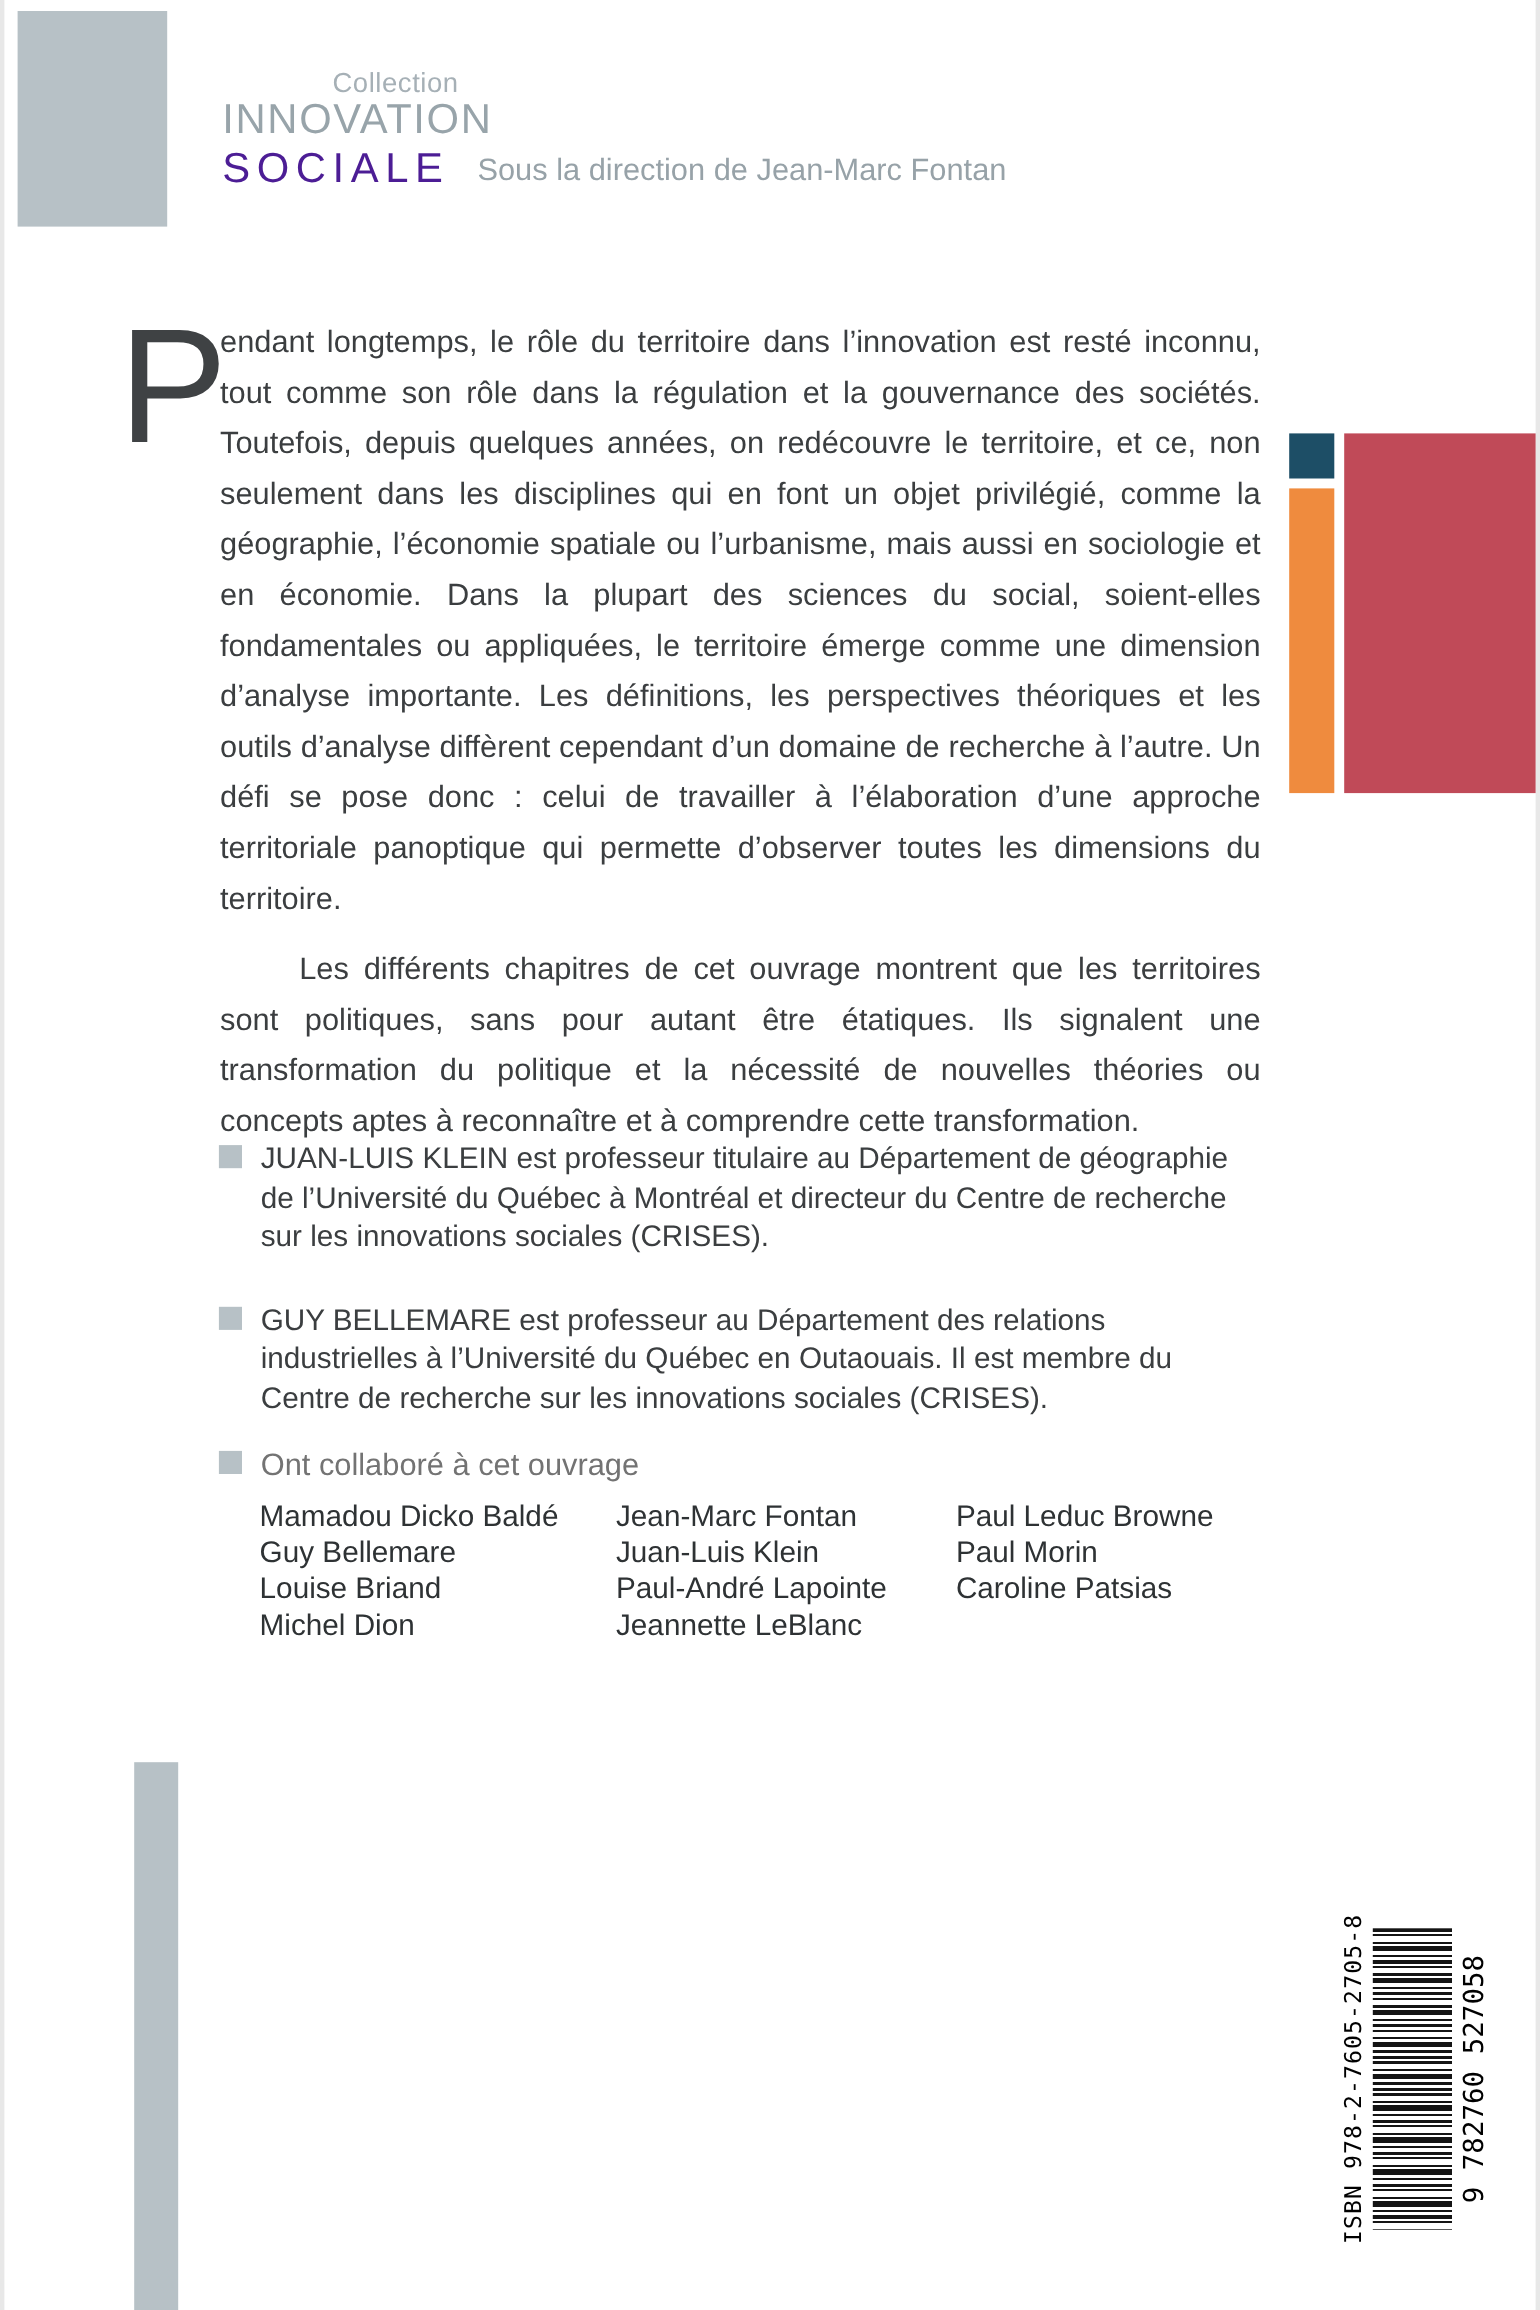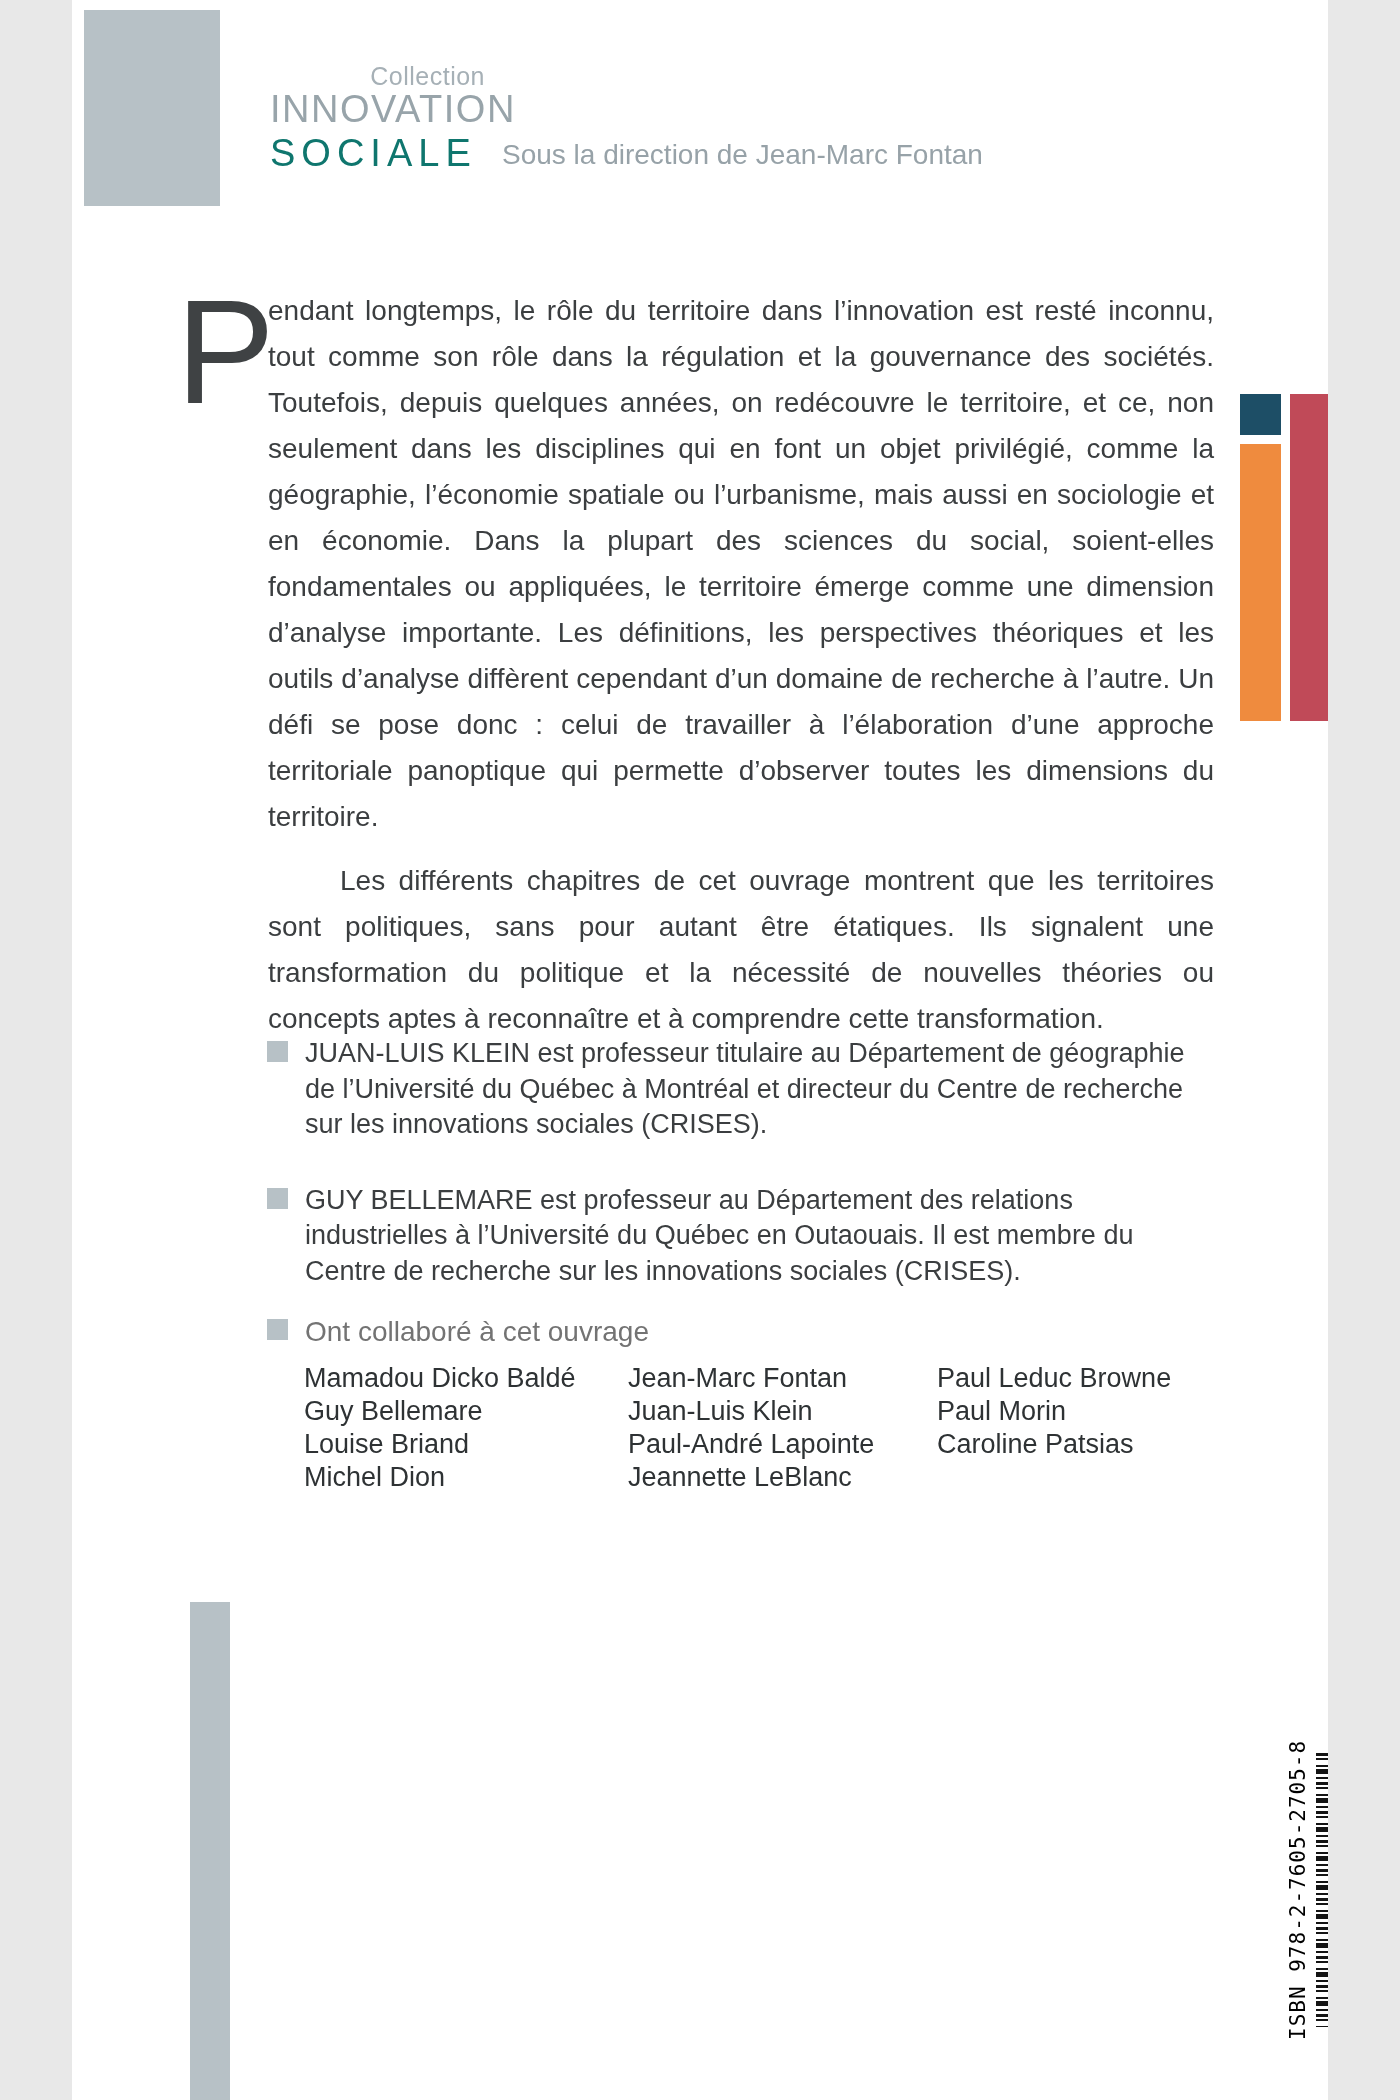--- a/index.html
+++ b/index.html
@@ -1,38 +1,38 @@
 <!DOCTYPE html>
 <html style="--gray: #b7c1c6; --blue: #1d4e66; --orange: #ef8b3e; --red: #c04a58;"><head>
 <meta charset="utf-8">
 <style>
   html, body { margin: 0; padding: 0; background: #e8e8e8; }
   .page {
     position: relative;
-    width: 1256px;
+    width: 1392px;
     height: 2100px;
     margin: 0 auto;
     background: #ffffff;
     overflow: hidden;
     font-family: "Liberation Sans", sans-serif;
     color: #3b3e40;
   }
   .block { position: absolute; }
 
   
   .decor-top-left   { left: 12px;   top: 10px;   width: 136px; height: 196px; background: var(--gray, #b7c1c6); }
   .decor-bottom-bar { left: 118px;  top: 1602px; width: 40px;  height: 498px; background: var(--gray, #b7c1c6); }
   .sq-blue   { left: 1168px; top: 394px; width: 41px;  height: 41px;  background: var(--blue, #1d4e66); }
   .sq-orange { left: 1168px; top: 444px; width: 41px;  height: 277px; background: var(--orange, #ef8b3e); }
   .sq-red    { left: 1218px; top: 394px; width: 182px; height: 327px; background: var(--red, #c04a58); }
 
   
   .collection { left: 285px; top: 62px; width: 128px; text-align: right; font-size: 25px; color: #a6b0b6; letter-spacing: 0.5px; }
   .title1 { left: 198px; top: 88px;  font-size: 38px; color: #98a4aa; letter-spacing: 1.5px; }
-  .title2 { left: 198px; top: 132px; font-size: 38px; color: #0f766e; letter-spacing: 6px; }
+  .title2 { left: 198px; top: 132px; font-size: 38px; color: #4c1d95; letter-spacing: 6px; }
   .direction { left: 430px; top: 139px; font-size: 28px; color: #97a2a8; }
 
   
   .dropcap {
     left: 104px; top: 278px;
     font-size: 148px; line-height: 1;
     color: #3f4244;
   }
   .main-text {
     left: 196px; top: 288px; width: 946px;

